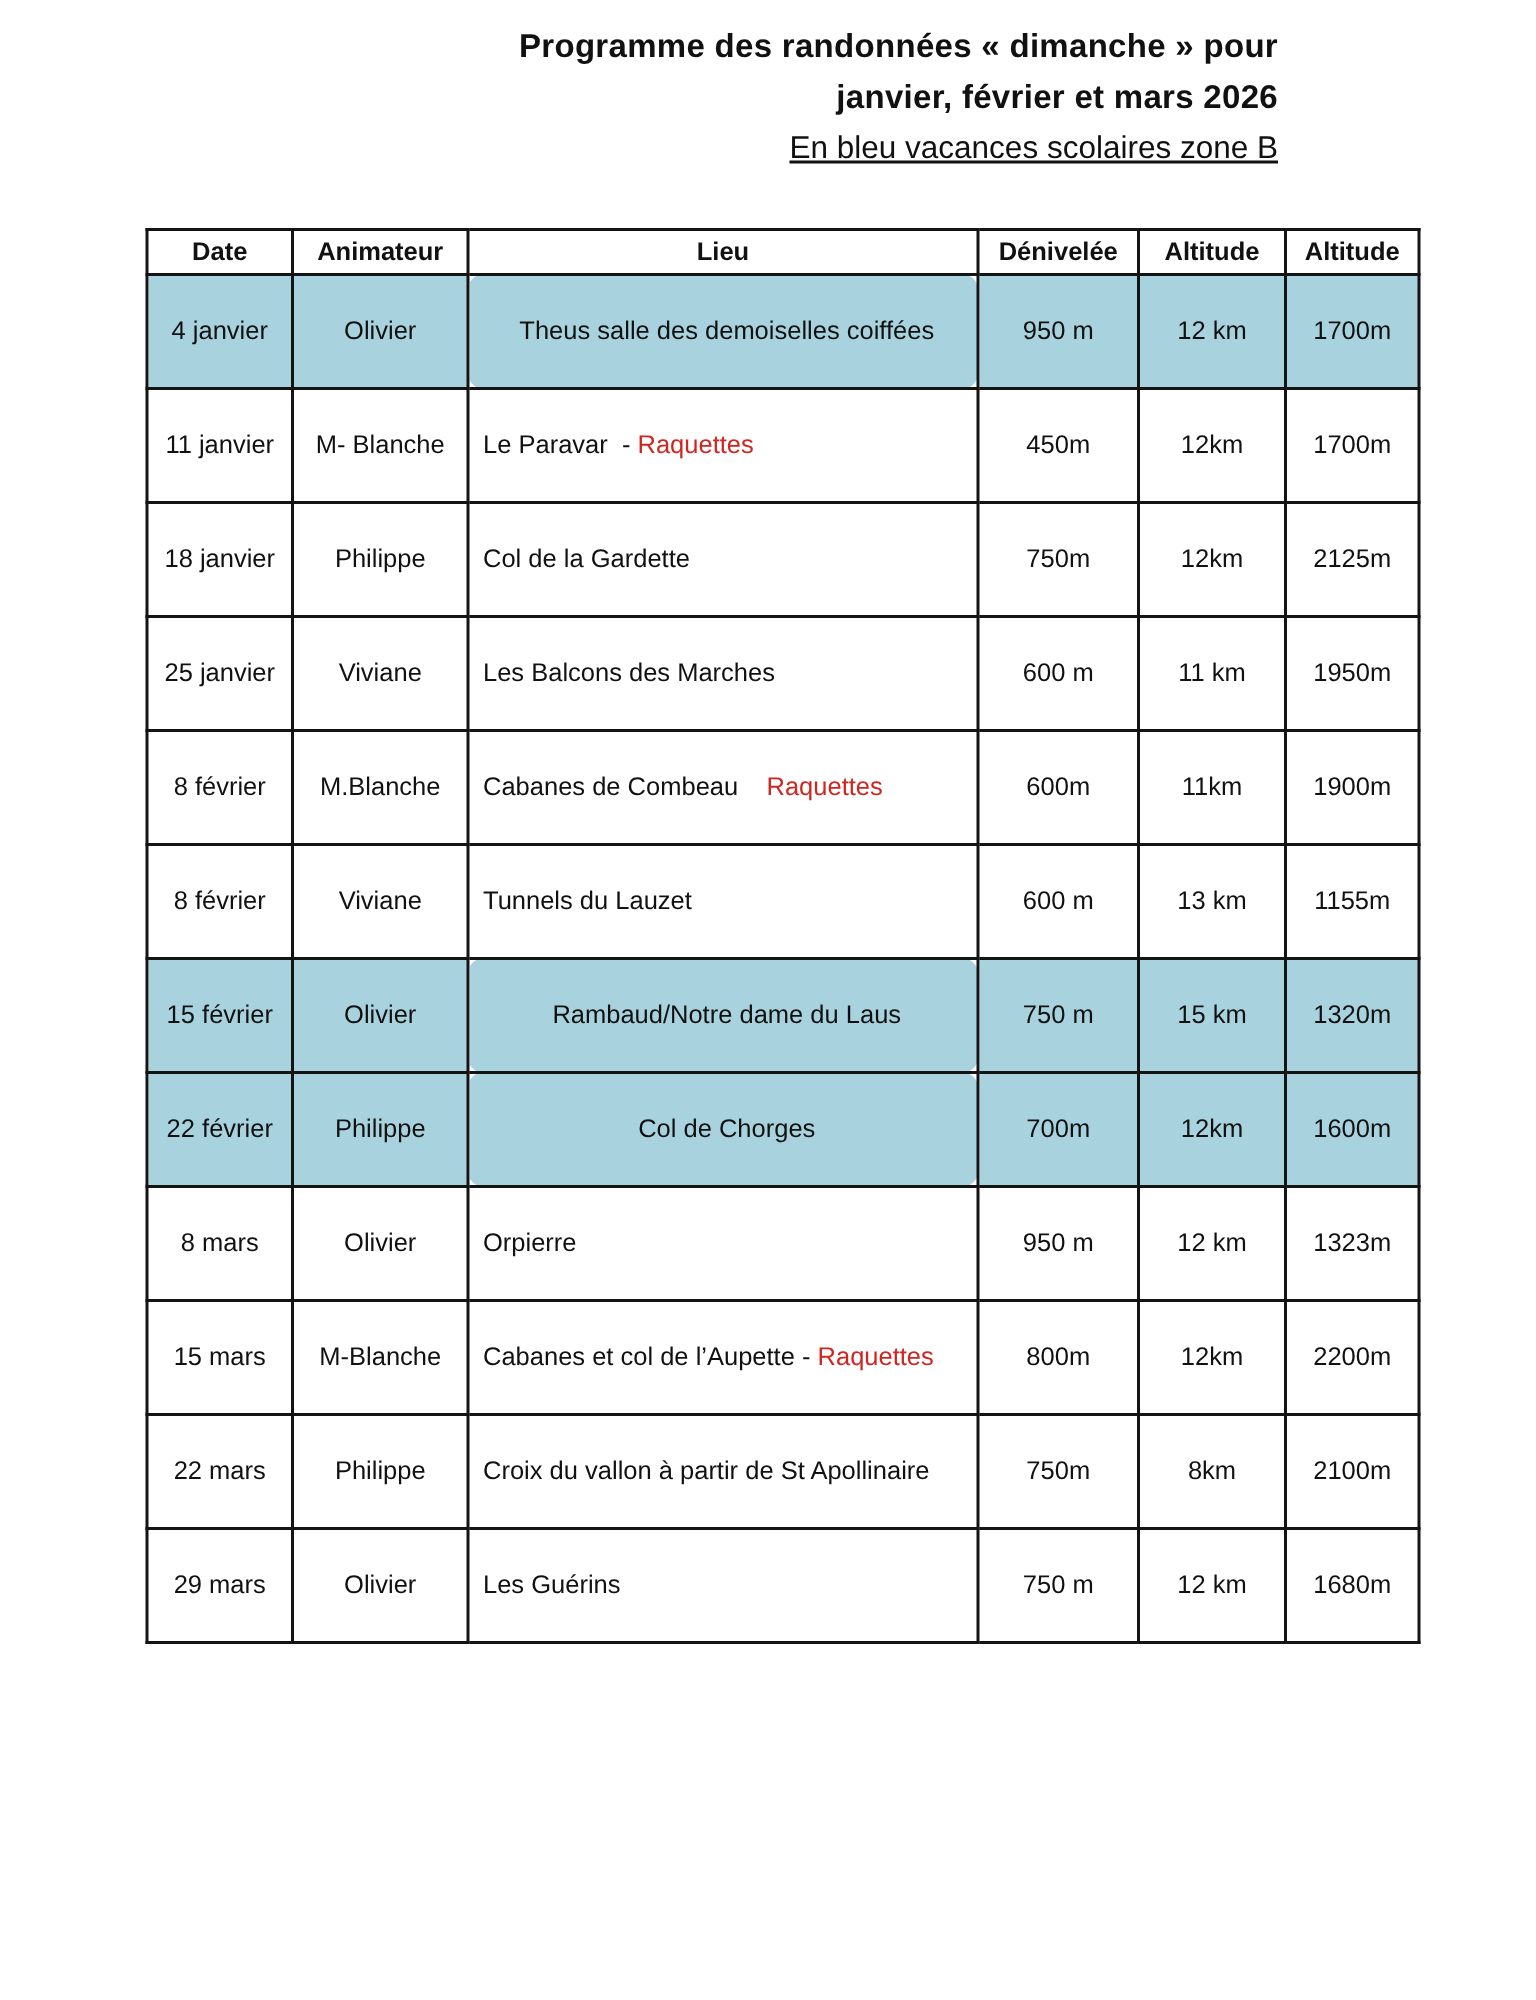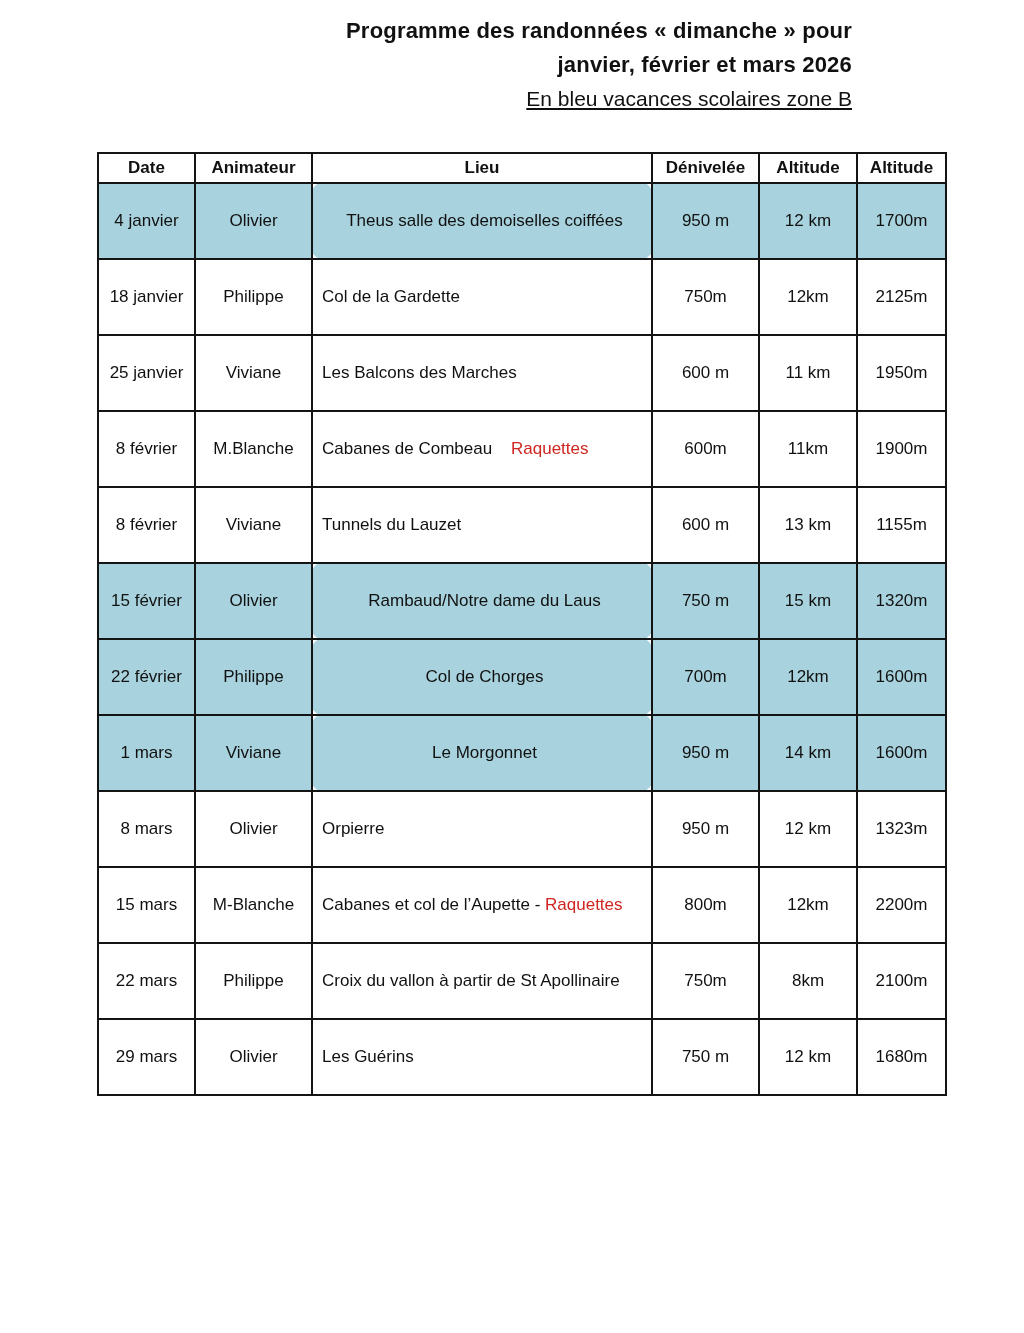--- a/index.html
+++ b/index.html
@@ -110,20 +110,28 @@
   <tbody id="table-body">
       <tr class="hl">
     <td class="c-date">4 janvier</td>
     <td class="c-anim">Olivier</td>
     <td class="c-lieu"><span>Theus salle des demoiselles coiffées</span><span class="red-label"></span></td>
     <td class="c-num">950 m</td>
     <td class="c-num">12 km</td>
     <td class="c-num">1700m</td>
   </tr>
       <tr>
+    <td class="c-date">11 janvier</td>
+    <td class="c-anim">M- Blanche</td>
+    <td class="c-lieu"><span>Le Paravar  - </span><span class="red-label">Raquettes</span></td>
+    <td class="c-num">450m</td>
+    <td class="c-num">12km</td>
+    <td class="c-num">1700m</td>
+  </tr>
+      <tr>
     <td class="c-date">18 janvier</td>
     <td class="c-anim">Philippe</td>
     <td class="c-lieu"><span>Col de la Gardette</span><span class="red-label"></span></td>
     <td class="c-num">750m</td>
     <td class="c-num">12km</td>
     <td class="c-num">2125m</td>
   </tr>
       <tr>
     <td class="c-date">25 janvier</td>
     <td class="c-anim">Viviane</td>
@@ -157,28 +165,20 @@
     <td class="c-num">1320m</td>
   </tr>
       <tr class="hl">
     <td class="c-date">22 février</td>
     <td class="c-anim">Philippe</td>
     <td class="c-lieu"><span>Col de Chorges</span><span class="red-label"></span></td>
     <td class="c-num">700m</td>
     <td class="c-num">12km</td>
     <td class="c-num">1600m</td>
   </tr>
-      <tr class="hl">
-    <td class="c-date">1 mars</td>
-    <td class="c-anim">Viviane</td>
-    <td class="c-lieu"><span>Le Morgonnet</span><span class="red-label"></span></td>
-    <td class="c-num">950 m</td>
-    <td class="c-num">14 km</td>
-    <td class="c-num">1600m</td>
-  </tr>
       <tr>
     <td class="c-date">8 mars</td>
     <td class="c-anim">Olivier</td>
     <td class="c-lieu"><span>Orpierre</span><span class="red-label"></span></td>
     <td class="c-num">950 m</td>
     <td class="c-num">12 km</td>
     <td class="c-num">1323m</td>
   </tr>
       <tr>
     <td class="c-date">15 mars</td>

